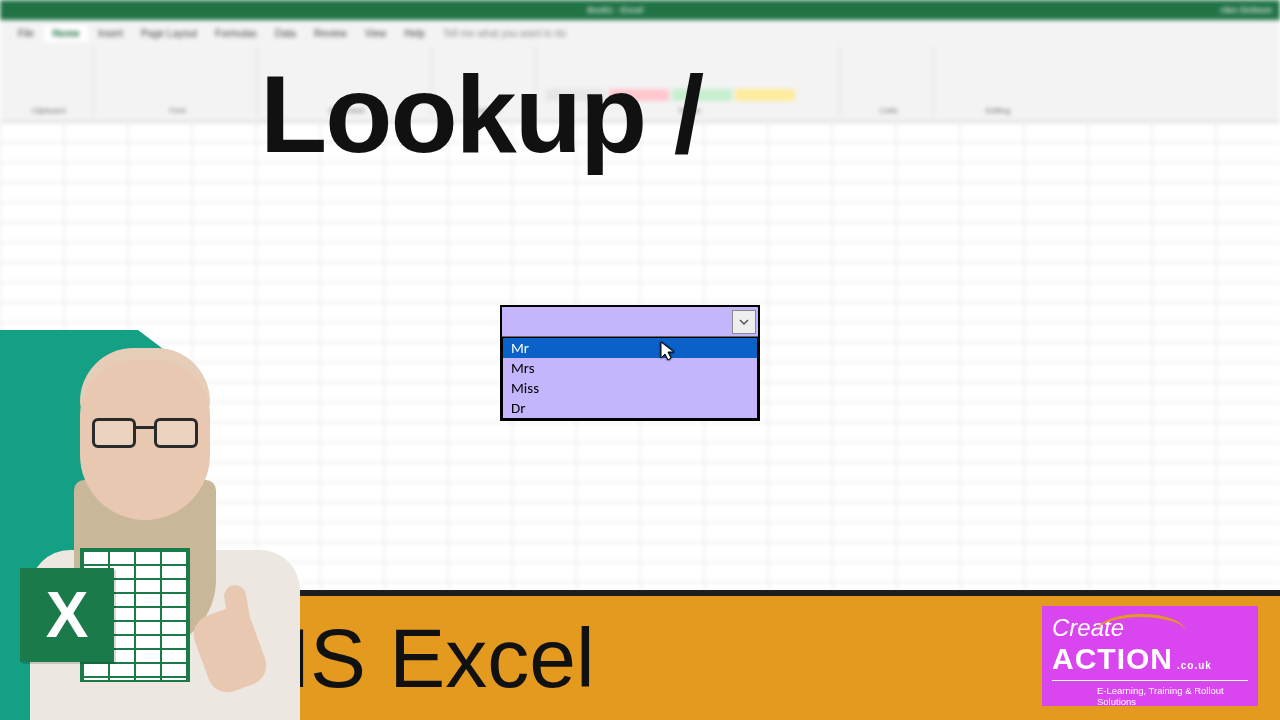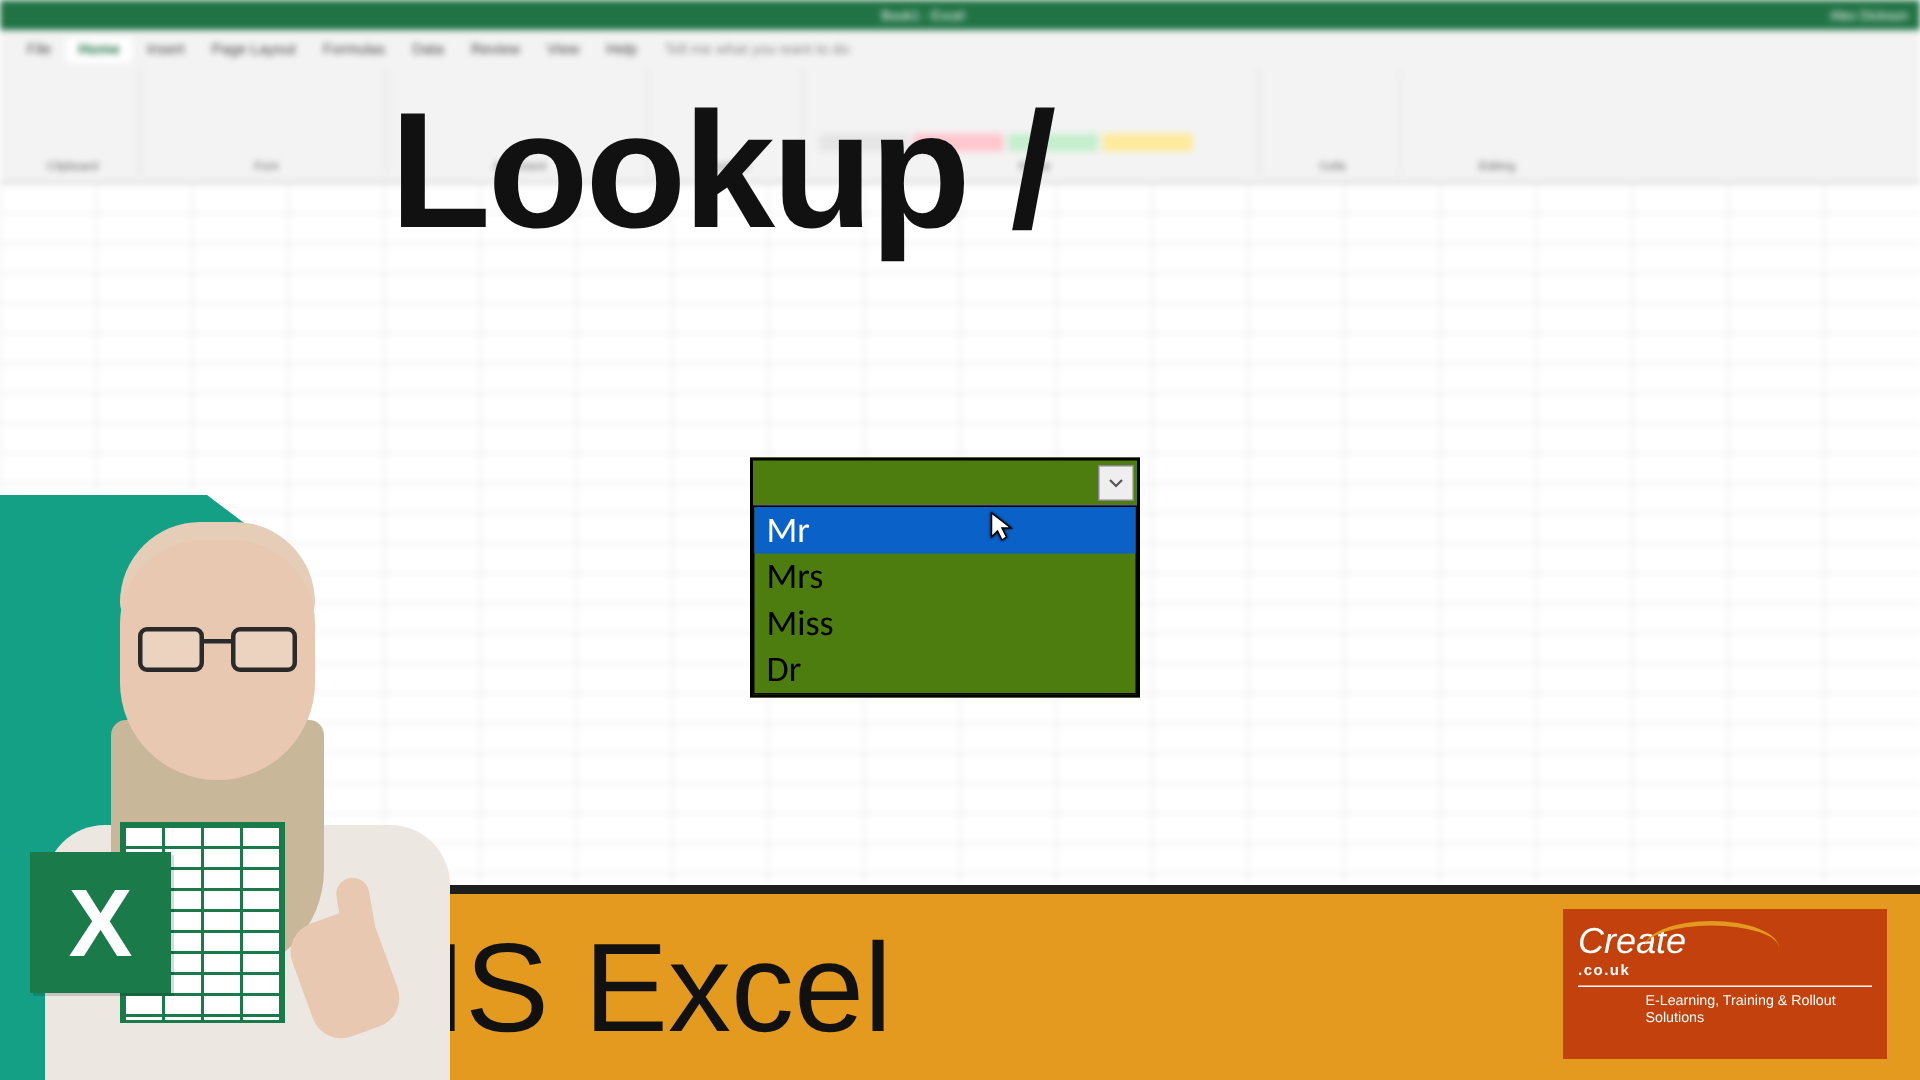--- a/index.html
+++ b/index.html
@@ -58,23 +58,23 @@
     font-size: 110px; line-height: 1.05;
     letter-spacing:-2px;
     font-family: "Arial Black", Arial, sans-serif;
     margin-top: 26px;
   }
 
   
   .dropdown {
     position:absolute; z-index:6;
     left:500px; top:305px; width:260px;
-    border:2px solid #000; background:#4d7c0f;
+    border:2px solid #000; background:#c4b5fd;
     font-family: Calibri, Arial, sans-serif;
-    font-size:24px;
+    font-size:15px;
   }
   .dd-head{
     height:30px; border-bottom:1px solid #666;
     display:flex; justify-content:flex-end; align-items:center;
   }
   .dd-btn{
     width:24px; height:24px; border:1px solid #888; margin:2px;
     display:flex;align-items:center;justify-content:center;
     background:#eee;
   }
@@ -157,21 +157,21 @@
     display:flex; align-items:center;
   }
   .orange-bar .label{
     margin-left:240px; font-size:84px; font-weight:500;
     color:#111; font-family:Arial;
   }
 
   
   .ca-logo{
     position:absolute; z-index:9; right:22px; bottom:14px;
-    width:216px; height:100px; background:#c2410c; color:#fff;
+    width:216px; height:100px; background:#d946ef; color:#fff;
     padding:8px 10px; font-family:Arial;
   }
   .ca-logo .l1{font-size:24px;font-style:italic;}
   .ca-logo .l2{font-size:30px;font-weight:800;letter-spacing:1px;display:flex;align-items:baseline;gap:4px;}
   .ca-logo .l2 .couk{font-size:10px;font-weight:700;}
   .ca-logo .rule{height:1px;background:#fff;margin:4px 0;}
   .ca-logo .l3{font-size:9.5px;padding-left:45px;}
   .ca-swoosh{position:absolute;left:54px;top:8px;width:90px;height:18px;border-top:3px solid #e39a1e;border-radius:50%/100% 100% 0 0;}
 </style>
 </head>
@@ -281,17 +281,18 @@
   <div class="xl-sheet"></div>
   <div class="xl-badge">
     <span>X</span>
   </div>
 </div>
 
 <div class="ca-logo">
   <div class="ca-swoosh"></div>
   <div class="l1">Create</div>
   <div class="l2">
+    <span>ACTION</span>
     <span class="couk">.co.uk</span>
   </div>
   <div class="rule"></div>
   <div class="l3">E-Learning, Training &amp; Rollout Solutions</div>
 </div>
 
 </body></html>

